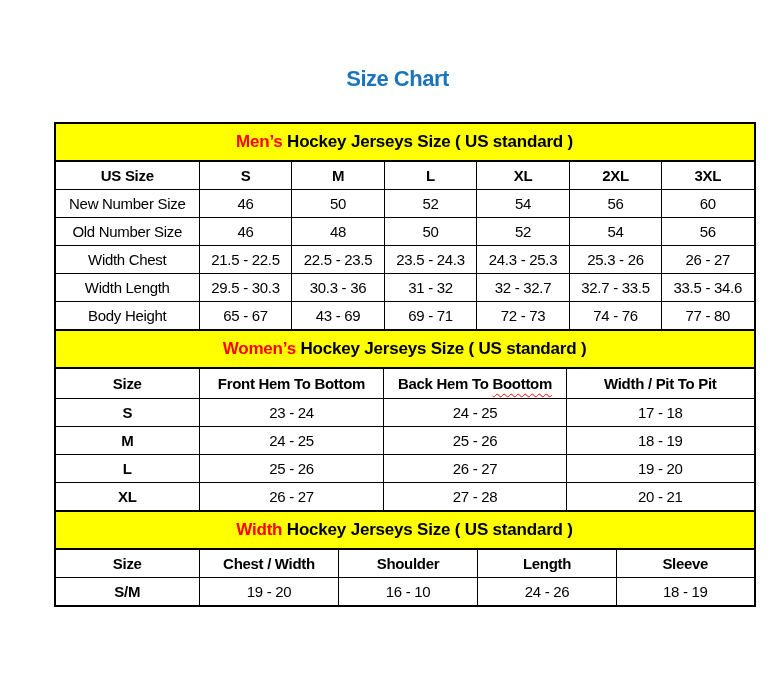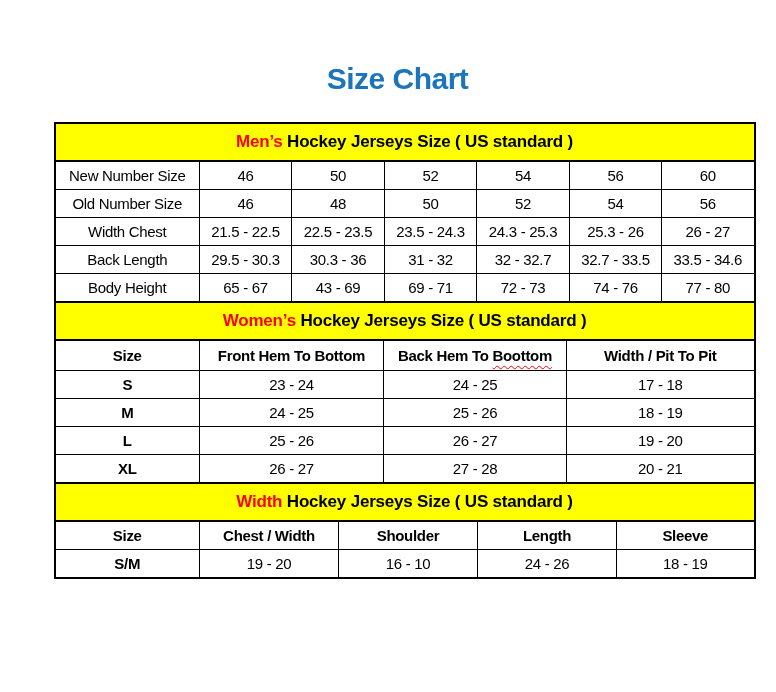--- a/index.html
+++ b/index.html
@@ -3,21 +3,21 @@
 <meta charset="utf-8">
 <style>
   html, body { margin: 0; padding: 0; background: #ffffff; }
   body { font-family: "Liberation Sans", "DejaVu Sans", sans-serif; color: #000; }
   .page {
     width: 776px; height: 692px; background: #fff;
     position: relative; overflow: hidden; margin: 0 auto;
   }
   .title {
     margin: 0; padding-top: 60px; margin-bottom: 24px;
-    text-align: center; font-size: 30px; line-height: 38px;
+    text-align: center; font-size: 22px; line-height: 38px;
     font-weight: bold; color: #1B75BC; letter-spacing: -0.5px; padding-left: 19px;
   }
   .tables { width: 669px; margin: 0 auto; }
   table {
     width: 700px; border-collapse: collapse; table-layout: fixed;
     border: 2px solid #000;
   }
   table + table { margin-top: -2px; }
   th, td {
     border: 1px solid #000; text-align: center; vertical-align: middle;
@@ -59,20 +59,29 @@
         <col style="width:92px">
           <col style="width:93px">
           <col style="width:92px">
           <col style="width:93px">
       </colgroup>
       <tbody>
           <tr class="band">
         <td colspan="7"><span class="hl">Men’s</span><span> Hockey Jerseys Size ( US standard )</span></td>
       </tr>
       <tr>
+        <th>US Size</th>
+        <th>S</th>
+        <th>M</th>
+        <th>L</th>
+        <th>XL</th>
+        <th>2XL</th>
+        <th>3XL</th>
+      </tr>
+      <tr>
         <td>New Number Size</td>
         <td>46</td>
         <td>50</td>
         <td>52</td>
         <td>54</td>
         <td>56</td>
         <td>60</td>
       </tr>
       <tr>
         <td>Old Number Size</td>
@@ -86,21 +95,21 @@
       <tr>
         <td>Width Chest</td>
         <td>21.5 - 22.5</td>
         <td>22.5 - 23.5</td>
         <td>23.5 - 24.3</td>
         <td>24.3 - 25.3</td>
         <td>25.3 - 26</td>
         <td>26 - 27</td>
       </tr>
       <tr>
-        <td>Back Length</td>
+        <td>Width Length</td>
         <td>29.5 - 30.3</td>
         <td>30.3 - 36</td>
         <td>31 - 32</td>
         <td>32 - 32.7</td>
         <td>32.7 - 33.5</td>
         <td>33.5 - 34.6</td>
       </tr>
       <tr>
         <td>Body Height</td>
         <td>65 - 67</td>

